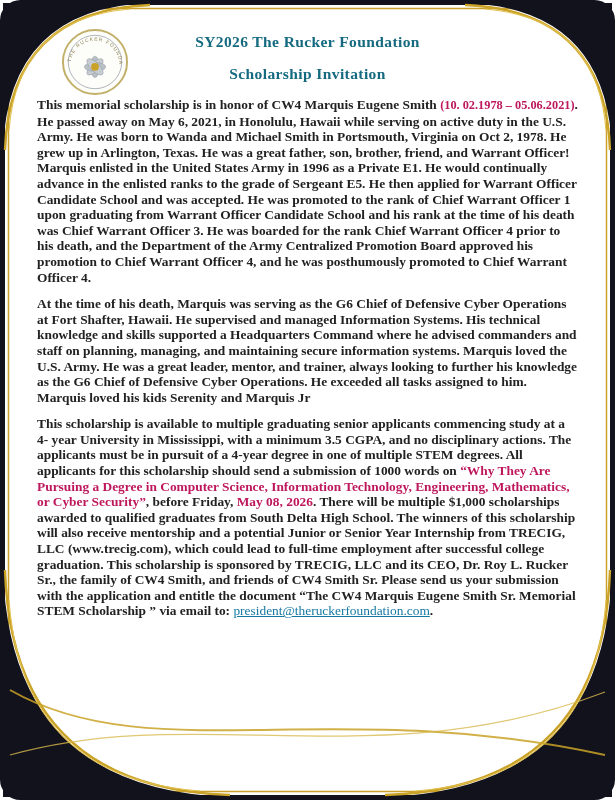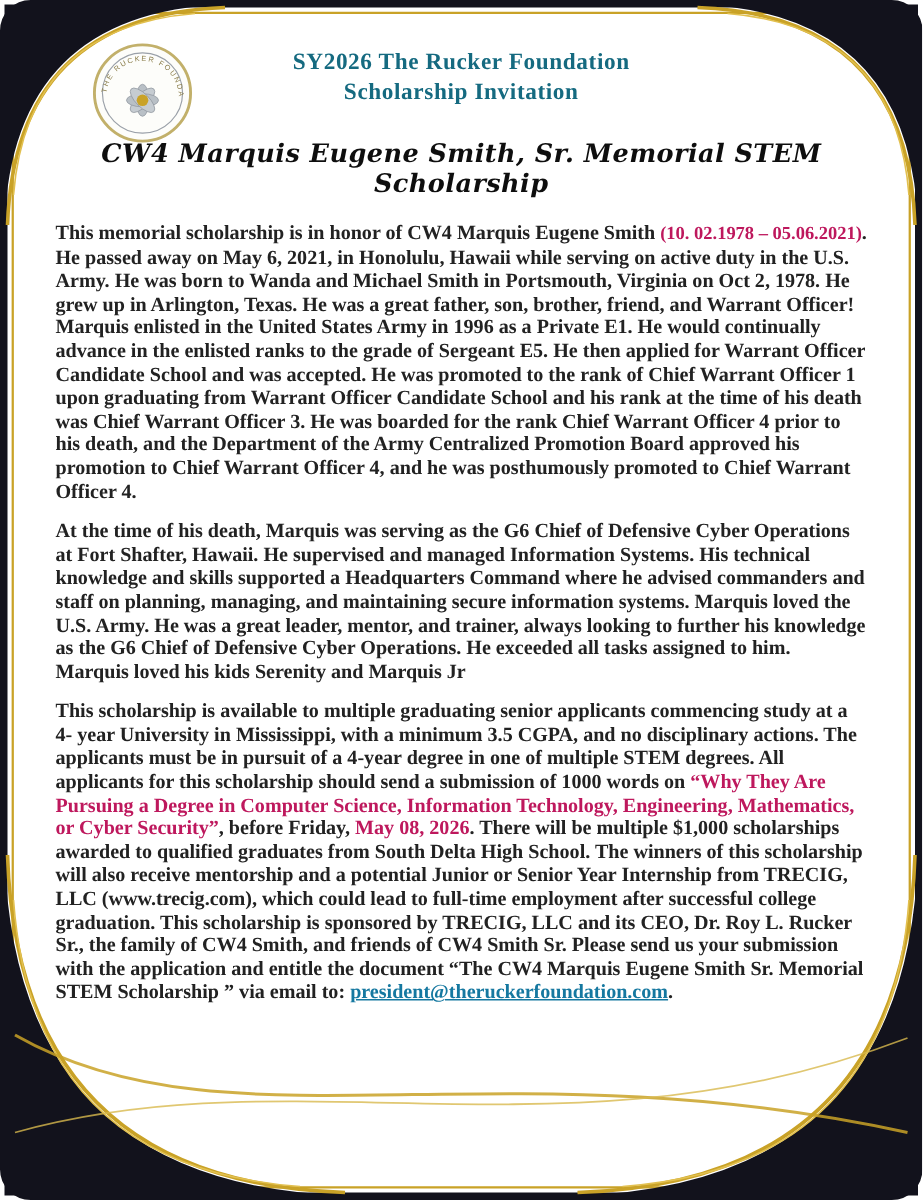--- a/index.html
+++ b/index.html
@@ -13,35 +13,35 @@
     position:absolute; inset:0; width:100%; height:100%;
     pointer-events:none; z-index:5;
   }
   .content { position:relative; z-index:1; padding:0 37px; }
   .doc-header { position:relative; padding-top:34px; padding-bottom:16px; text-align:center; }
   .logo { position:absolute; left:24px; top:28px; width:68px; height:68px; }
   .title-line {
     font-weight:bold; font-size:15.5px; letter-spacing:0.4px;
     color:var(--accent, #156a80); line-height:1;
   }
-  .title-line + .title-line { margin-top:4px; }
+  .title-line + .title-line { margin-top:16px; }
   .script-title {
     text-align:center; font-family:"DejaVu Serif", serif;
     font-style:italic; font-weight:600; font-size:17px;
     letter-spacing:0.3px; color:#0e0e0e; margin:8px 0 14px;
   }
   .body-p {
     font-size:13.4px; line-height:15.6px; font-weight:bold;
     color:var(--body_text, #222222); margin-bottom:11px;
   }
   .body-p .b { color:#be185d; }
   .body-p .sm { font-size:0.92em; }
   .email-link {
     color:var(--link, #1578a0); text-decoration:underline;
-    font-weight:bold; cursor:pointer;
+    font-weight:normal; cursor:pointer;
   }
 </style>
 </head>
 <body>
 
 <div class="page">
 
   <div class="content">
 
     <div class="doc-header">
@@ -59,21 +59,20 @@
           <ellipse rx="4.5" ry="11" fill="#c6ccd1" stroke="#8f969e" stroke-width="0.5" transform="rotate(45)"></ellipse>
           <ellipse rx="4.5" ry="11" fill="#b9c0c6" stroke="#8f969e" stroke-width="0.5" transform="rotate(90)"></ellipse>
           <ellipse rx="4.5" ry="11" fill="#c6ccd1" stroke="#8f969e" stroke-width="0.5" transform="rotate(135)"></ellipse>
           <circle r="4" fill="#c9a227"></circle>
         </g>
       </svg>
       <div class="title-line">SY2026 The Rucker Foundation</div>
       <div class="title-line">Scholarship Invitation</div>
     </div>
 
-    <h1 class="script-title">CW4 Marquis Eugene Smith, Sr. Memorial STEM Scholarship</h1>
 
     <p class="body-p"><span>This memorial scholarship is in honor of CW4 Marquis Eugene Smith </span><span class="b sm">(10. 02.1978 – 05.06.2021)</span><span>. He passed away on May 6, 2021, in Honolulu, Hawaii while serving on active duty in the U.S. Army. He was born to Wanda and Michael Smith in Portsmouth, Virginia on Oct 2, 1978. He grew up in Arlington, Texas. He was a great father, son, brother, friend, and Warrant Officer! Marquis enlisted in the United States Army in 1996 as a Private E1. He would continually advance in the enlisted ranks to the grade of Sergeant E5. He then applied for Warrant Officer Candidate School and was accepted. He was promoted to the rank of Chief Warrant Officer 1 upon graduating from Warrant Officer Candidate School and his rank at the time of his death was Chief Warrant Officer 3. He was boarded for the rank Chief Warrant Officer 4 prior to his death, and the Department of the Army Centralized Promotion Board approved his promotion to Chief Warrant Officer 4, and he was posthumously promoted to Chief Warrant Officer 4.</span></p>
     <p class="body-p"><span>At the time of his death, Marquis was serving as the G6 Chief of Defensive Cyber Operations at Fort Shafter, Hawaii. He supervised and managed Information Systems. His technical knowledge and skills supported a Headquarters Command where he advised commanders and staff on planning, managing, and maintaining secure information systems. Marquis loved the U.S. Army. He was a great leader, mentor, and trainer, always looking to further his knowledge as the G6 Chief of Defensive Cyber Operations. He exceeded all tasks assigned to him. Marquis loved his kids Serenity and Marquis Jr</span></p>
     <p class="body-p"><span>This scholarship is available to multiple graduating senior applicants commencing study at a 4- year University in Mississippi, with a minimum 3.5 CGPA, and no disciplinary actions. The applicants must be in pursuit of a 4-year degree in one of multiple STEM degrees. All applicants for this scholarship should send a submission of 1000 words on </span><span class="b">“Why They Are Pursuing a Degree in Computer Science, Information Technology, Engineering, Mathematics, or Cyber Security”</span><span>, before Friday, </span><span class="b">May 08, 2026</span><span>. There will be multiple $1,000 scholarships awarded to qualified graduates from South Delta High School. The winners of this scholarship will also receive mentorship and a potential Junior or Senior Year Internship from TRECIG, LLC (www.trecig.com), which could lead to full-time employment after successful college graduation. This scholarship is sponsored by TRECIG, LLC and its CEO, Dr. Roy L. Rucker Sr., the family of CW4 Smith, and friends of CW4 Smith Sr. Please send us your submission with the application and entitle the document “The CW4 Marquis Eugene Smith Sr. Memorial STEM Scholarship ” via email to: </span><a href="#" class="email-link">president@theruckerfoundation.com</a><span>.</span></p>
 
   </div>
 
   <svg class="frame" viewBox="0 0 615 800" preserveAspectRatio="none">
     <rect x="2.5" y="2.5" width="610" height="795" rx="18" fill="none" stroke="#12121c" stroke-width="5"></rect>
     <rect x="8.5" y="8.5" width="598" height="783" rx="14" fill="none" stroke="#c9a227" stroke-width="1.5"></rect>

